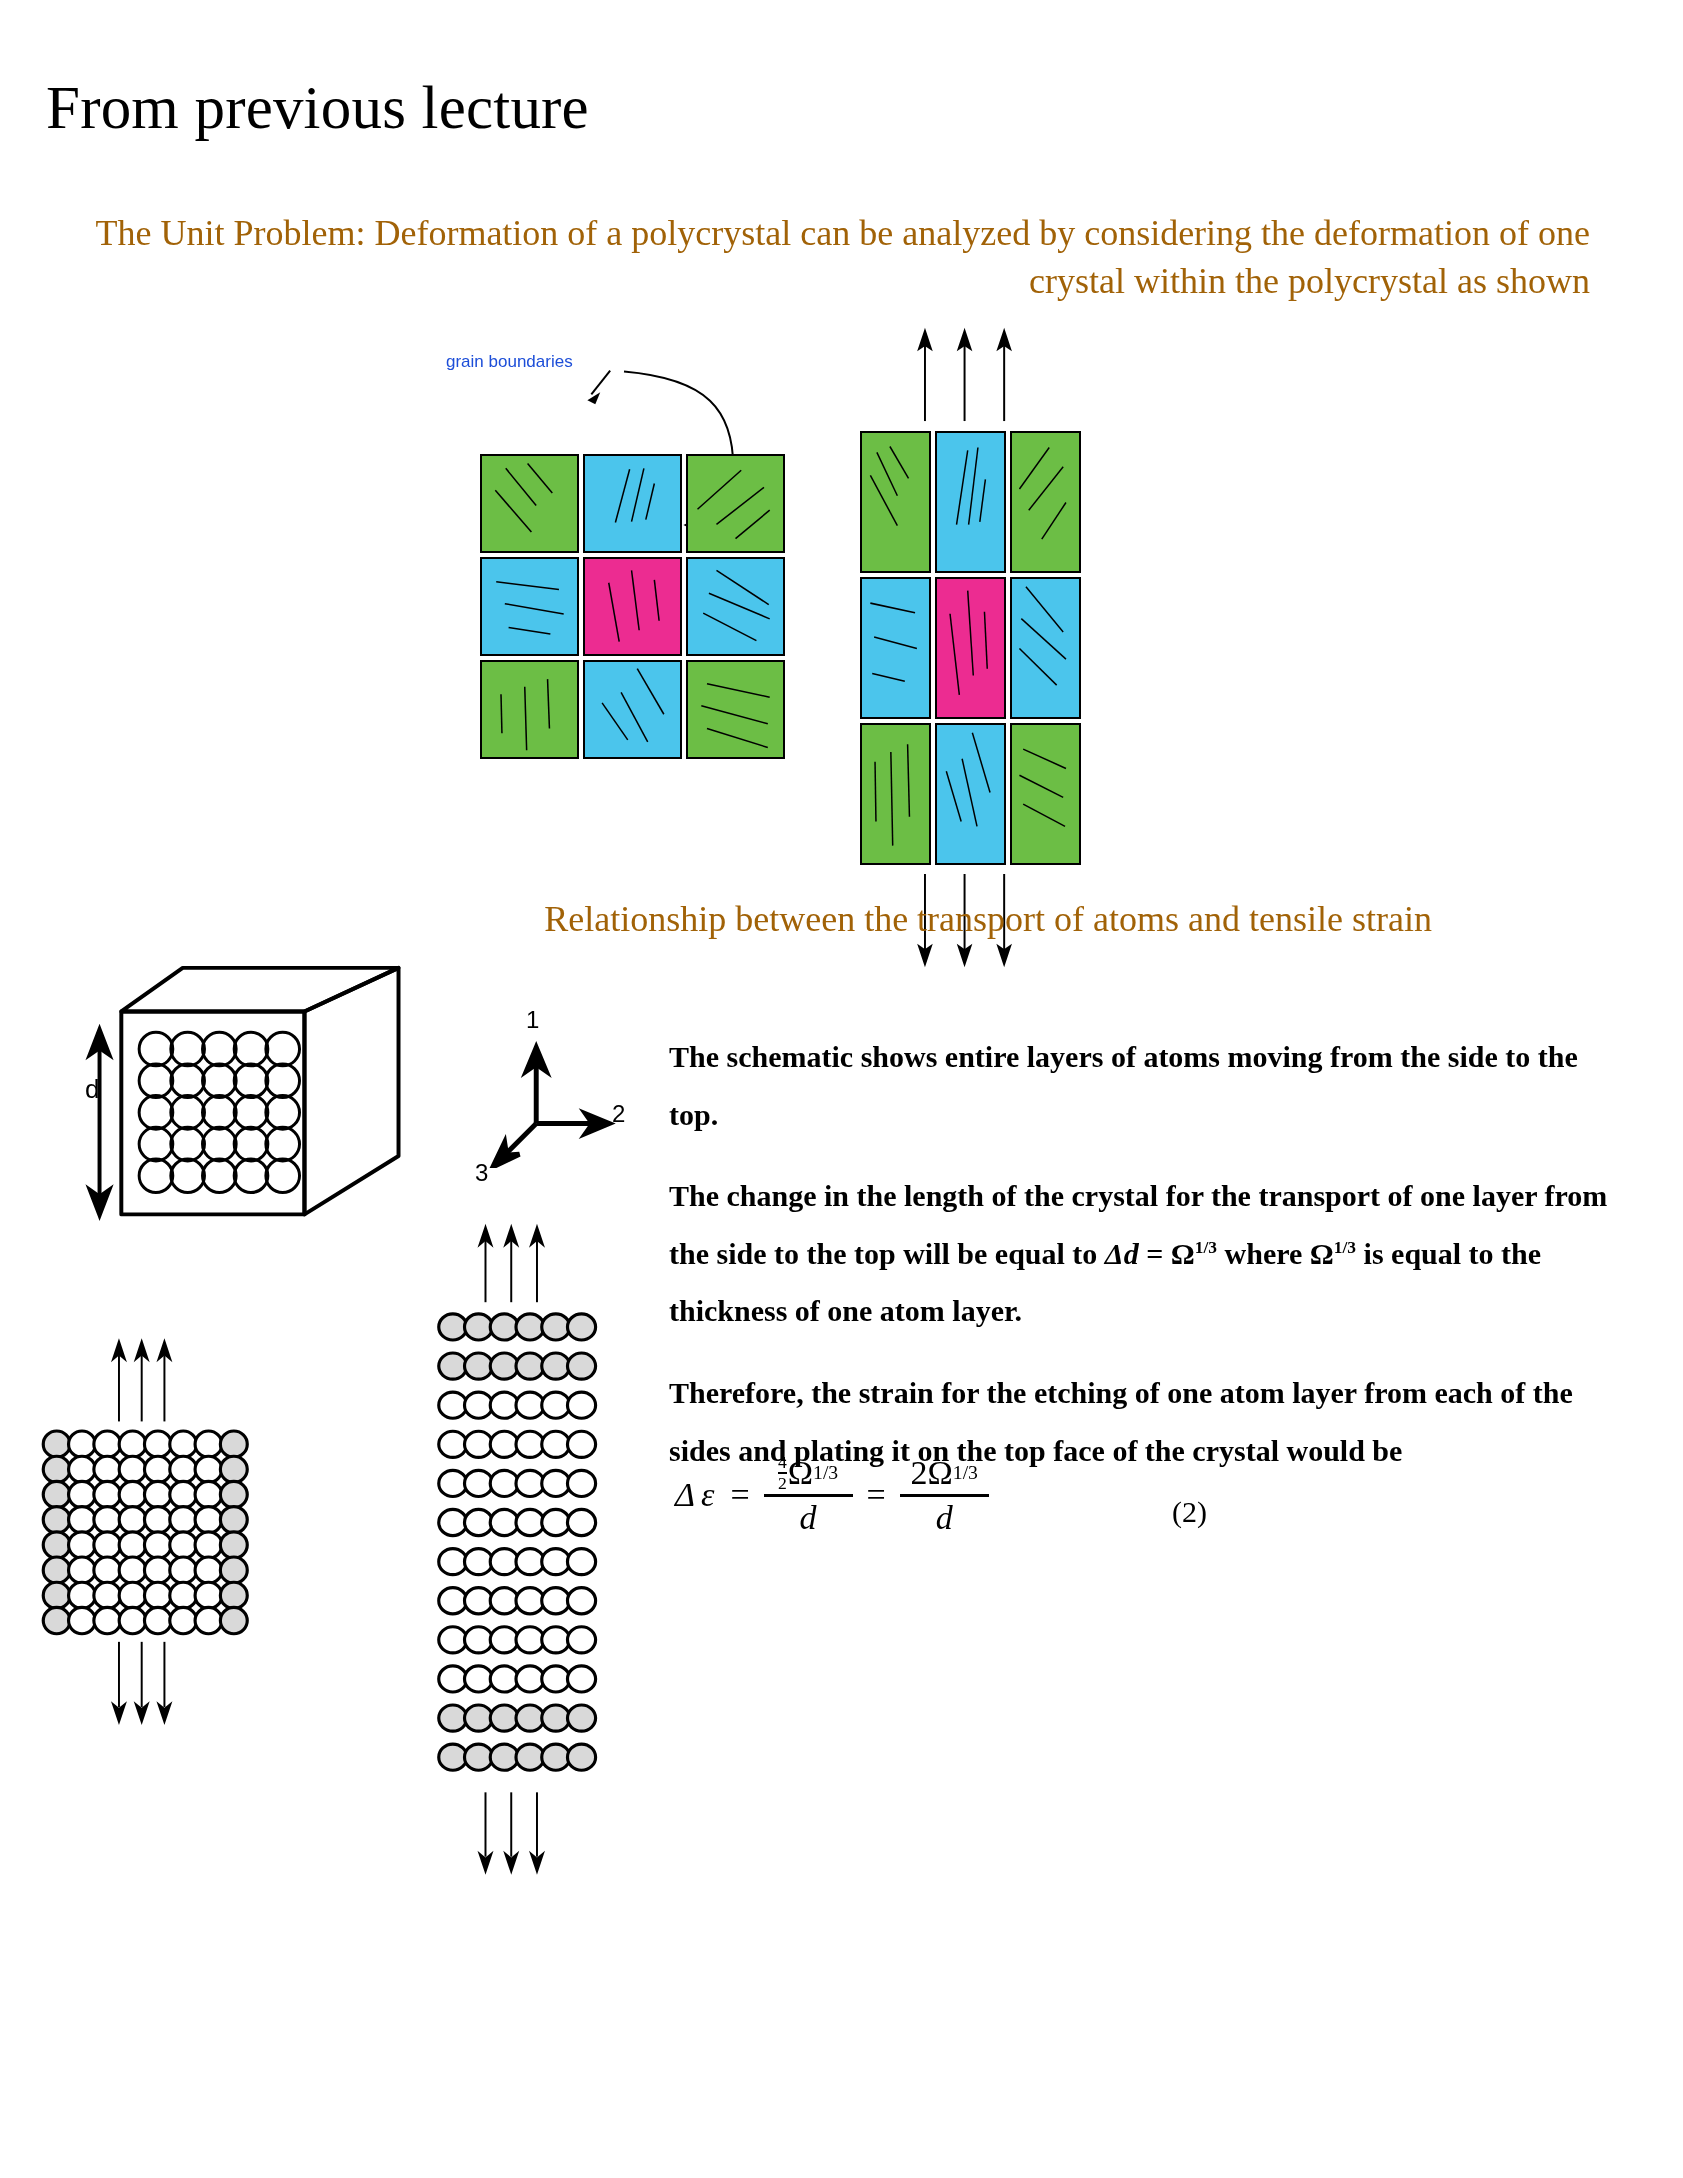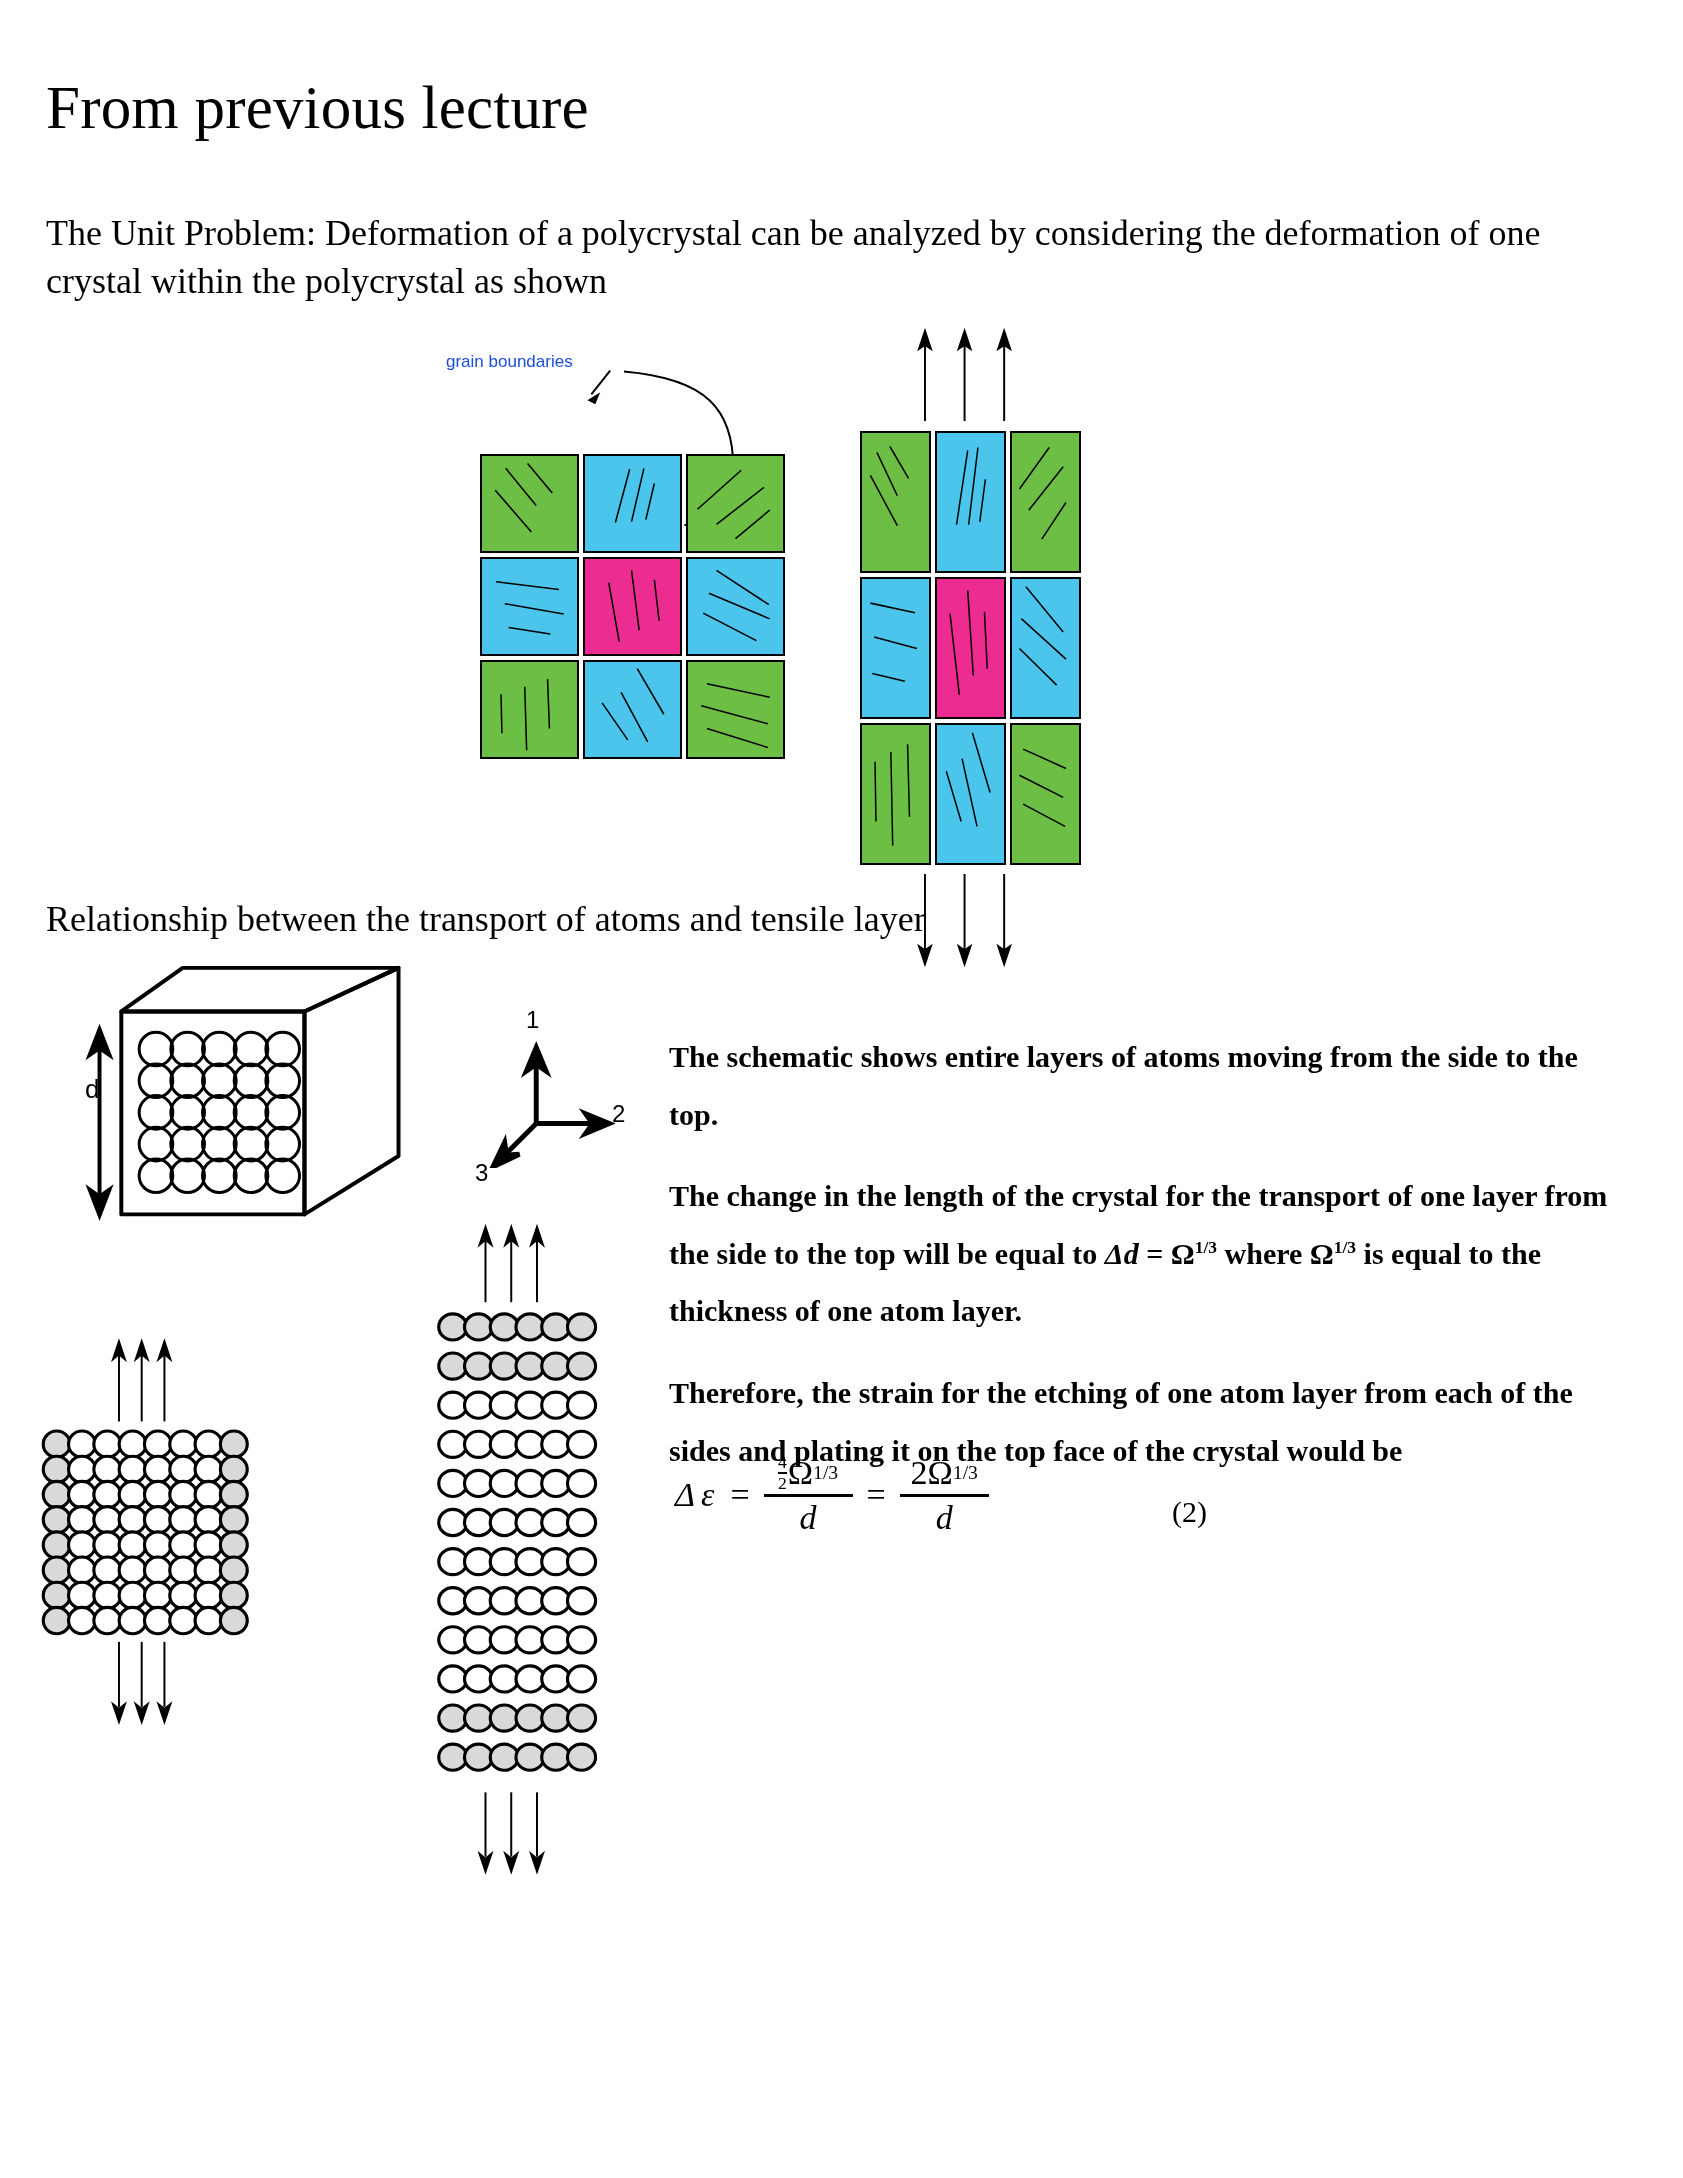--- a/index.html
+++ b/index.html
@@ -31,24 +31,25 @@
     font-size: 61px;
     line-height: 1.0;
     color: #000000;
     font-family: "Liberation Serif", serif;
     letter-spacing: 0.2px;
     white-space: nowrap;
   }
 
   .blue-heading {
     position: absolute;
-    color: #000000;
+    color: #a16207;
     font-family: "Liberation Serif", serif;
     font-size: 36px;
     line-height: 1.32;
+    text-align: right;
   }
   #subtitle-unit-problem {
     left: 46px;
     top: 210px;
     width: 1544px;
   }
   #subtitle-relationship {
     left: 46px;
     top: 896px;
     width: 1386px;
@@ -446,21 +447,21 @@
             <polygon points="14,93 8,75 14,79 20,75"></polygon>
           <line x1="54" y1="2" x2="54" y2="79"></line>
             <polygon points="54,93 48,75 54,79 60,75"></polygon>
           <line x1="94" y1="2" x2="94" y2="79"></line>
             <polygon points="94,93 88,75 94,79 100,75"></polygon>
         </g>
       </svg>
     </div>
   </div>
 
-  <div class="blue-heading" id="subtitle-relationship">Relationship between the transport of atoms and tensile layer</div>
+  <div class="blue-heading" id="subtitle-relationship">Relationship between the transport of atoms and tensile strain</div>
 
   <div id="crystal-block-figure">
     <svg width="396" height="307" viewBox="0 0 400 310">
 
       <g stroke="#000" stroke-width="4" fill="none" stroke-linejoin="round">
 
         <rect x="68" y="62" width="185" height="205"></rect>
 
         <polygon points="68,62 130,18 348,18 253,62"></polygon>
 

